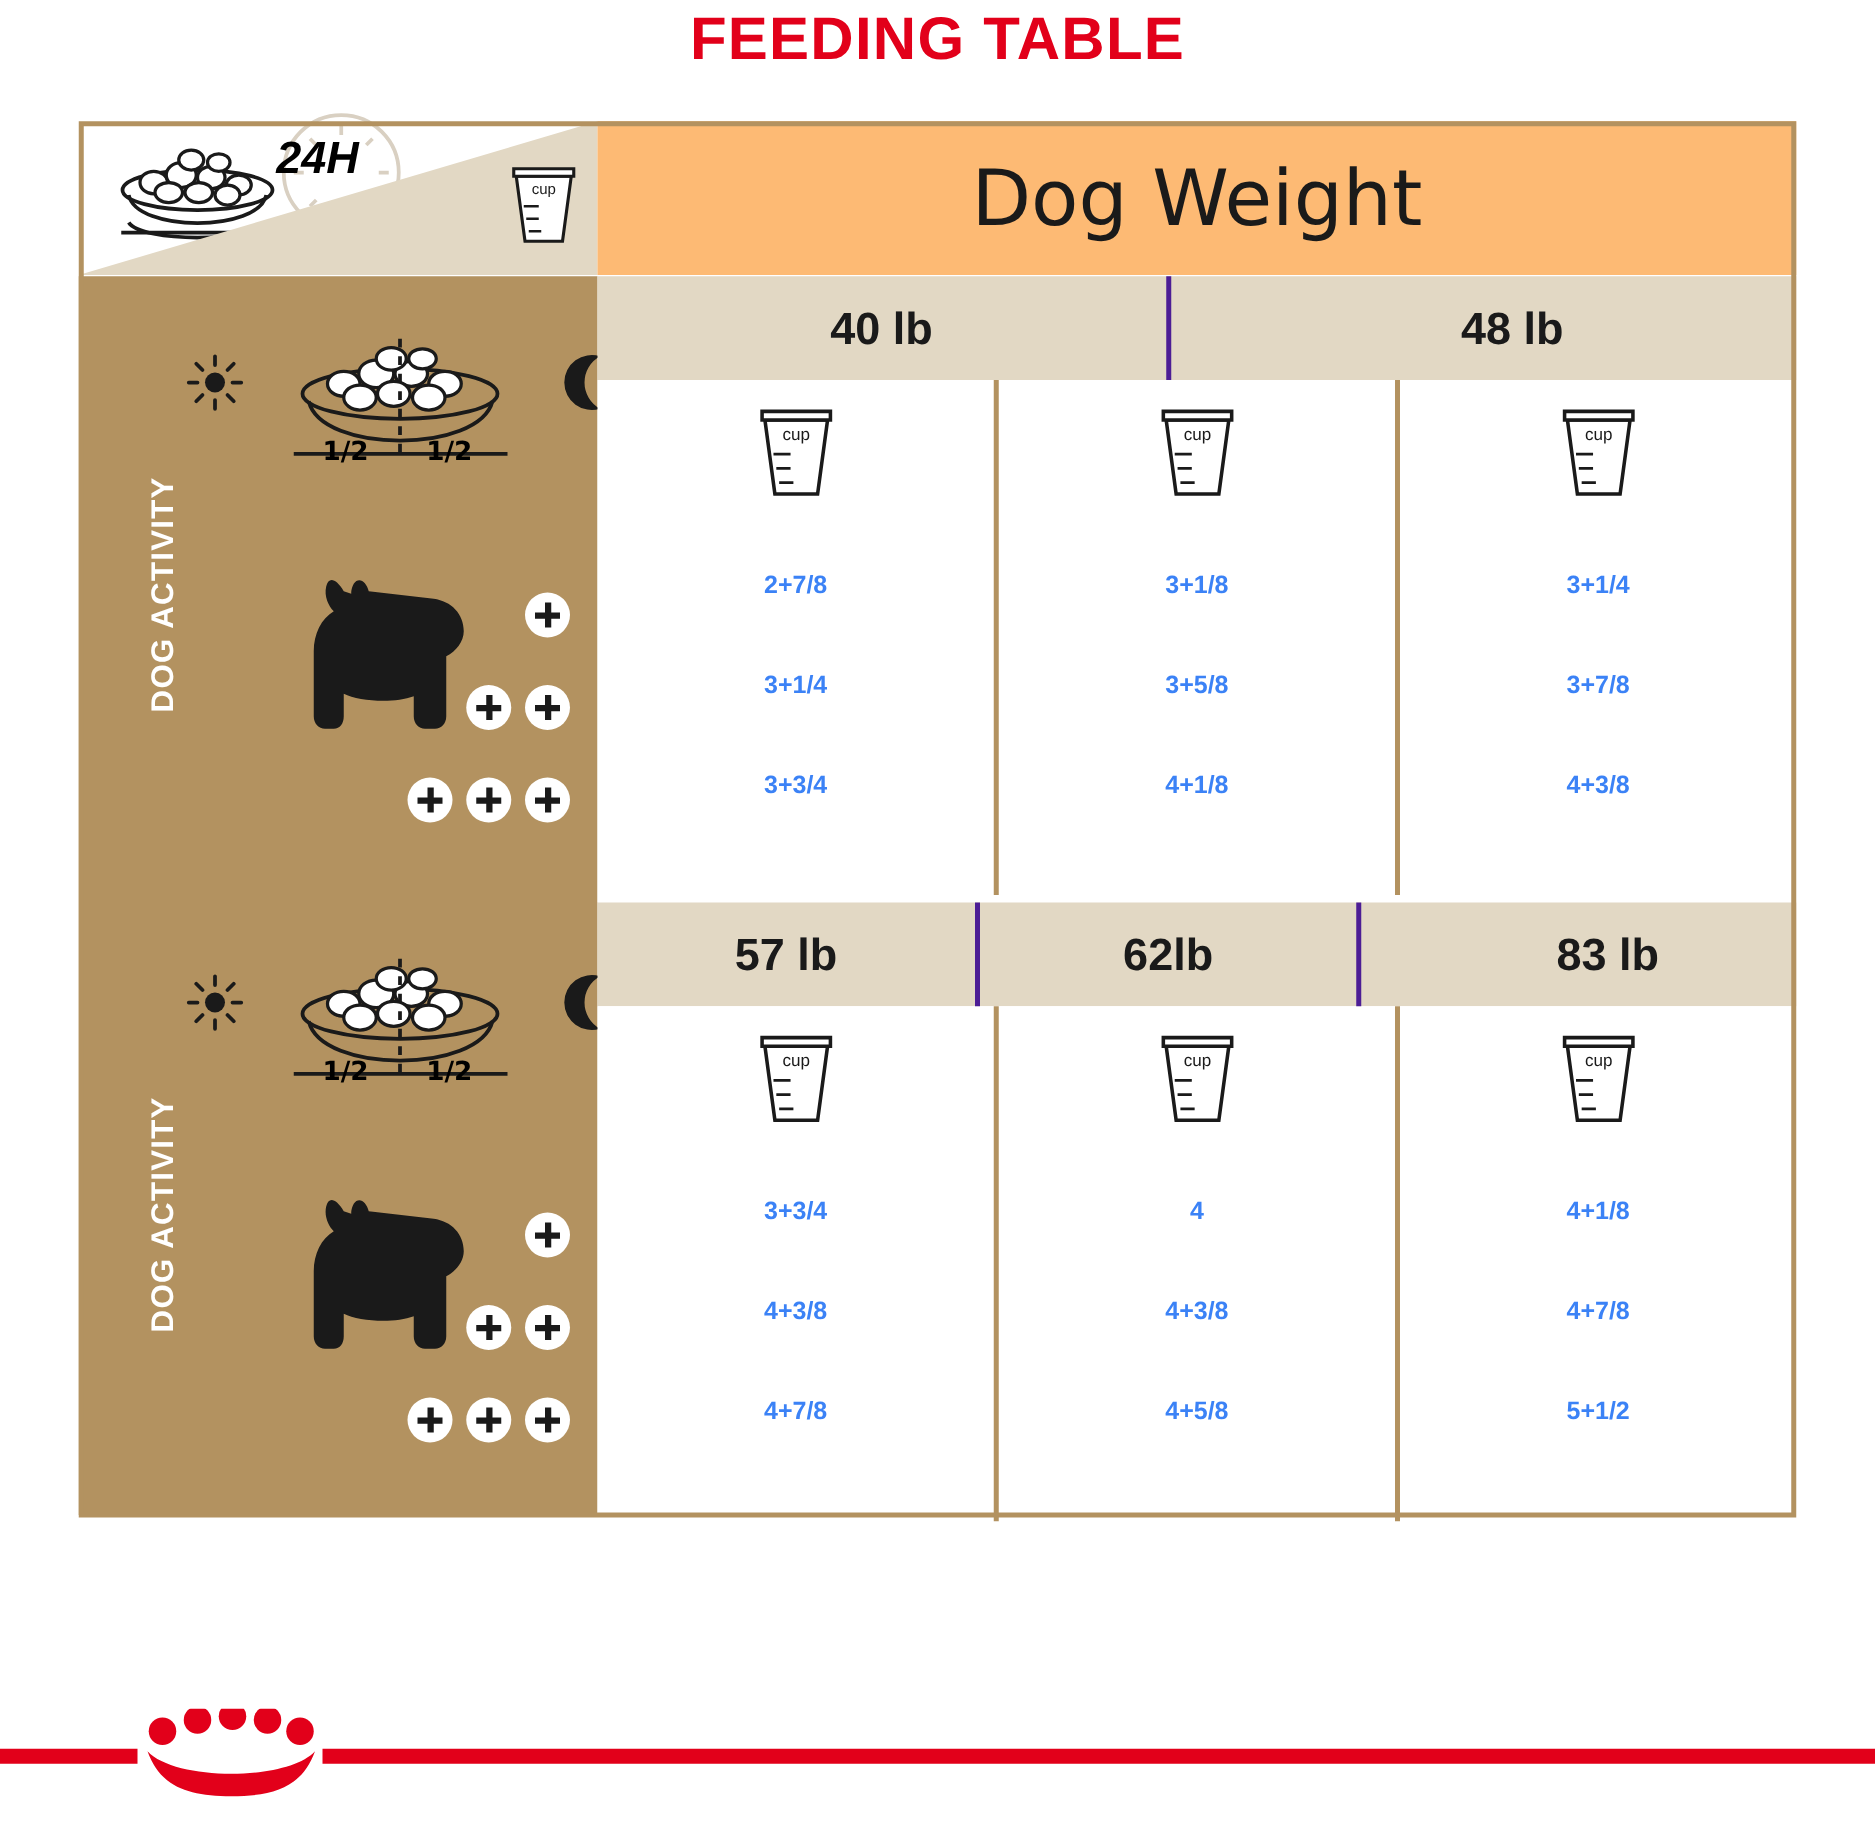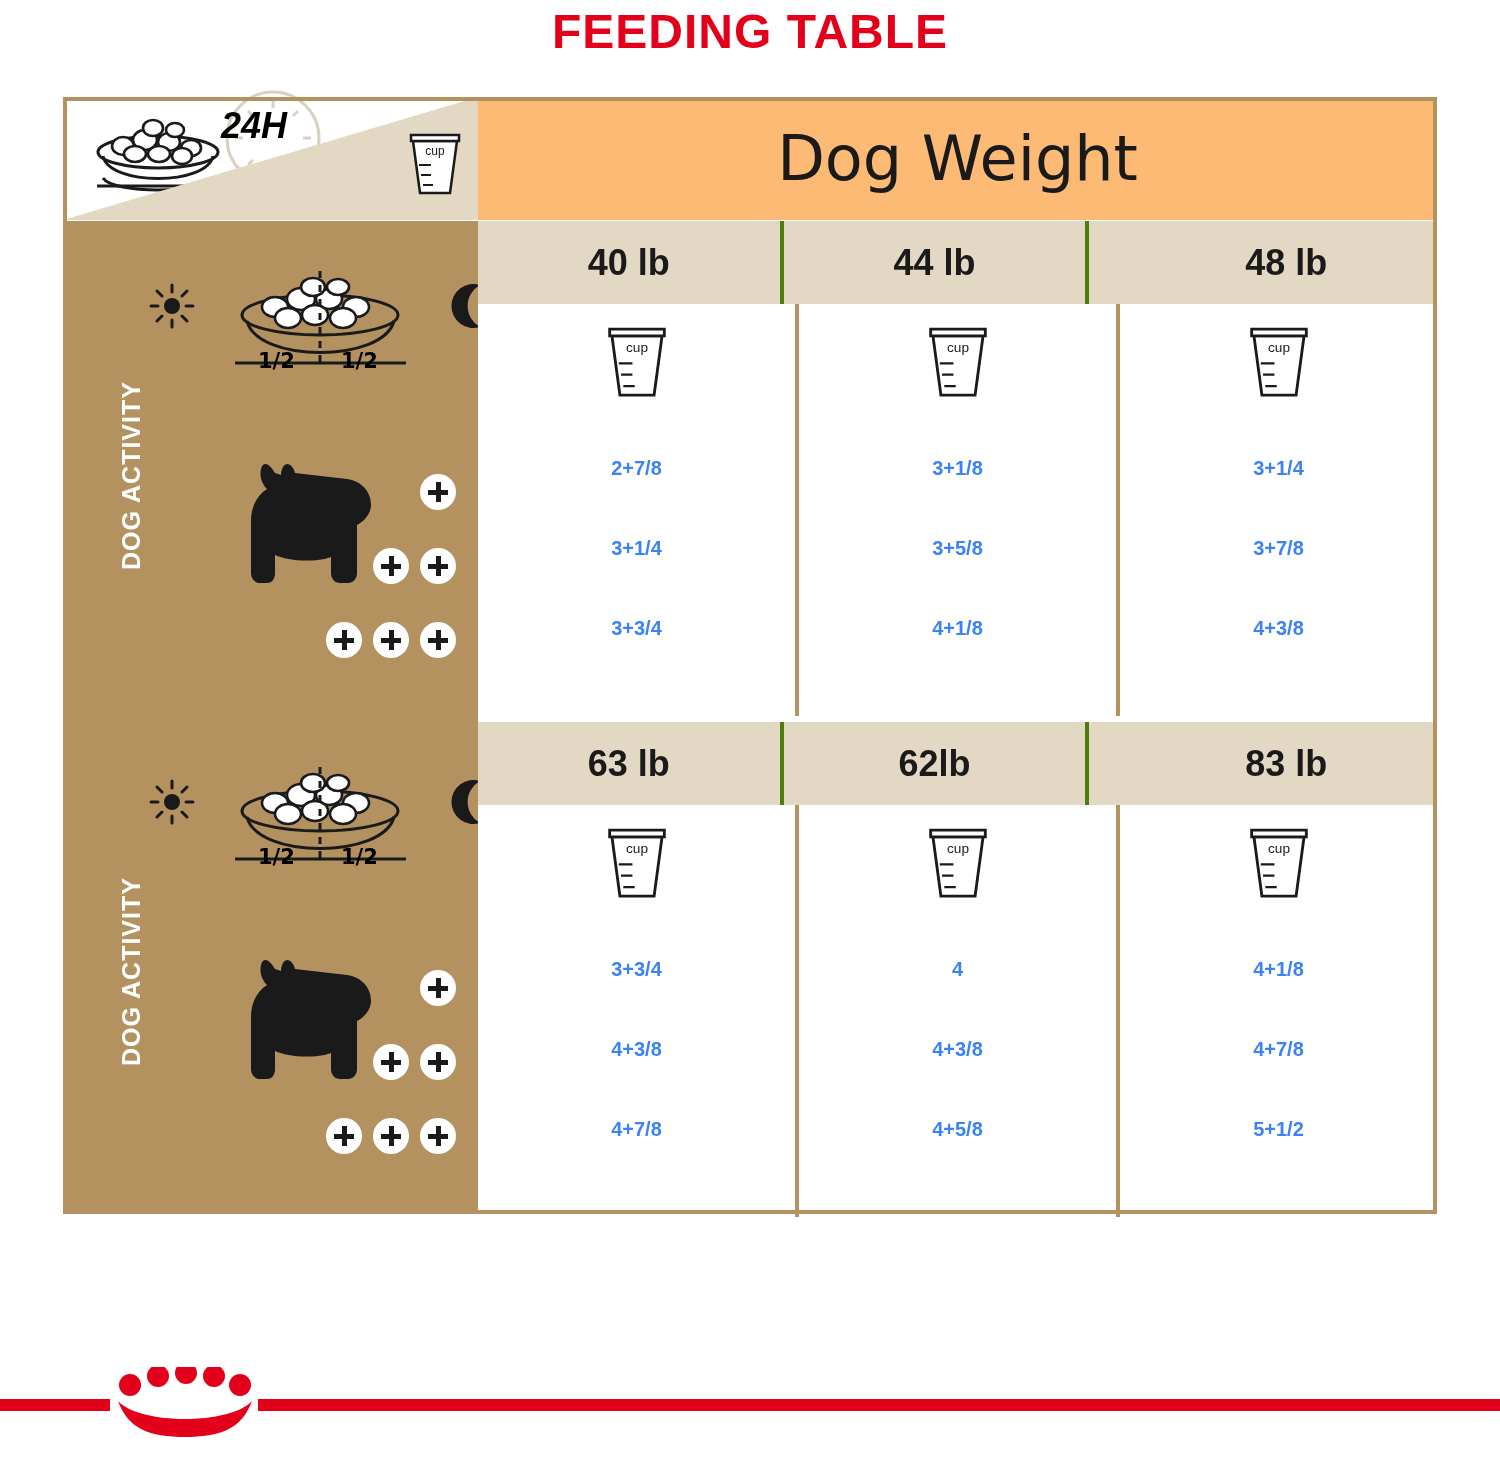--- a/index.html
+++ b/index.html
@@ -108,21 +108,21 @@
     left:478px;top:221px;
     width:959px;height:991px;
   }
   .weight-row{
     display:flex;width:959px;height:83px;
     background:#e2d8c4;
   }
   .weight-cell{
     flex:1;display:flex;align-items:center;justify-content:center;
     font-size:36px;font-weight:bold;color:#1a1a1a;
-    border-right:4px solid #4d7c0f;
+    border-right:4px solid #4c1d95;
     box-sizing:border-box;
   }
   .weight-cell:last-child{border-right:none;margin-left:46px;}
 
   .data-row{
     display:flex;width:959px;height:412px;background:#ffffff;
   }
   .data-cell{
     flex:1;
     border-right:4px solid #b39260;
@@ -327,21 +327,20 @@
         <span class="plus"></span>
         <span class="plus"></span>
       </div>
     </div>
   </div>
 
   <div class="grid">
 
     <div class="weight-row">
       <div class="weight-cell">40 lb</div>
-      <div class="weight-cell">44 lb</div>
       <div class="weight-cell">48 lb</div>
     </div>
 
     <div class="data-row">
       <div class="data-cell">
         <svg class="cup-ic" viewBox="0 0 60 72">
           <g fill="#fff" stroke="#1a1a1a" stroke-width="2.5">
             <path d="M8 14 L52 14 L45 66 L15 66 Z"></path>
               <path d="M6 8 L54 8 L54 14 L6 14 Z"></path>
           </g>
@@ -382,21 +381,21 @@
         </svg>
         <div class="val">3+1/4</div>
         <div class="val">3+7/8</div>
         <div class="val">4+3/8</div>
       </div>
     </div>
 
     <div class="spacer-row"></div>
 
     <div class="weight-row">
-      <div class="weight-cell">63 lb</div>
+      <div class="weight-cell">57 lb</div>
       <div class="weight-cell">62lb</div>
       <div class="weight-cell">83 lb</div>
     </div>
 
     <div class="data-row">
       <div class="data-cell">
         <svg class="cup-ic" viewBox="0 0 60 72">
           <g fill="#fff" stroke="#1a1a1a" stroke-width="2.5">
             <path d="M8 14 L52 14 L45 66 L15 66 Z"></path>
               <path d="M6 8 L54 8 L54 14 L6 14 Z"></path>

